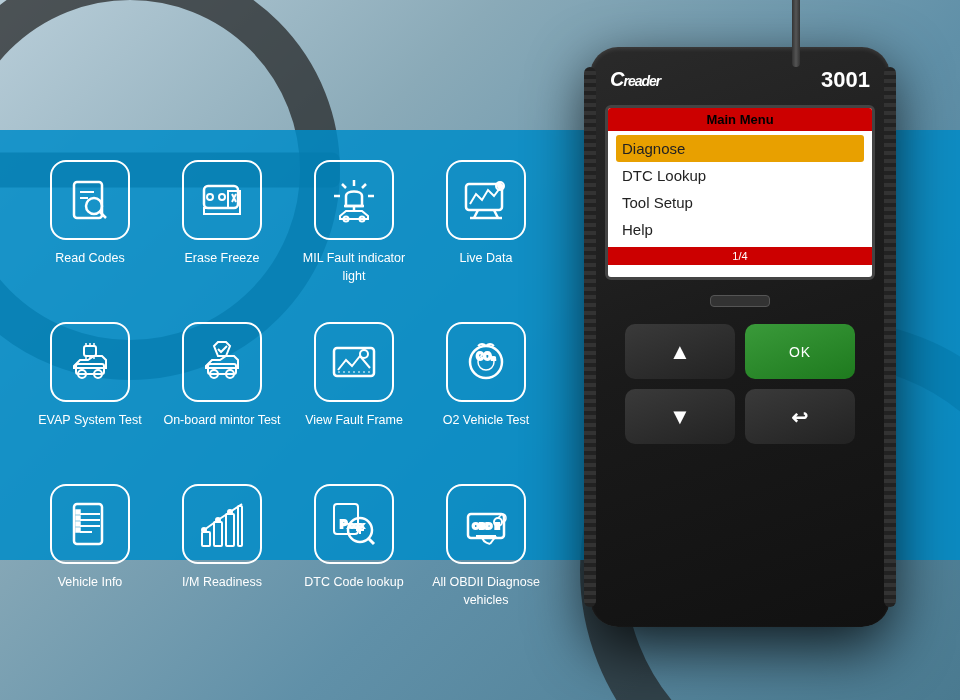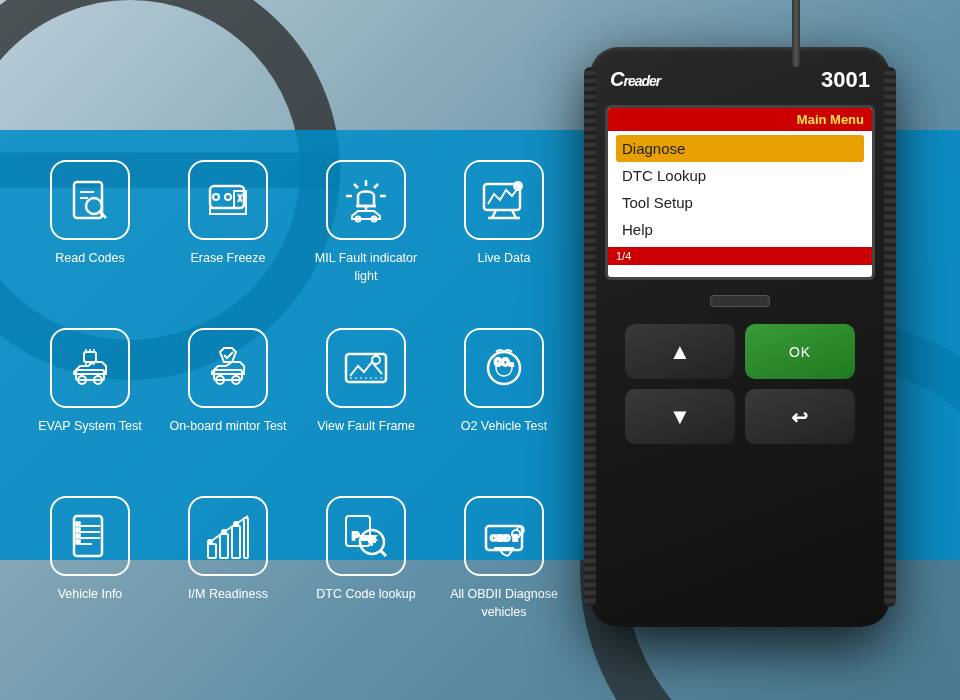--- a/index.html
+++ b/index.html
@@ -70,21 +70,21 @@
     
     .features-grid {
       position: absolute;
       top: 150px;
       left: 30px;
       width: 530px;
       z-index: 10;
       display: grid;
       grid-template-columns: repeat(4, 120px);
       grid-template-rows: repeat(3, 150px);
-      gap: 18px;
+      gap: 12px;
     }
 
     .feature-item {
       display: flex;
       flex-direction: column;
       align-items: center;
       justify-content: flex-start;
       padding-top: 10px;
       cursor: pointer;
     }
@@ -225,25 +225,25 @@
       height: 175px;
       background: white;
       border-radius: 6px;
       overflow: hidden;
       border: 3px solid #444;
       margin-bottom: 15px;
     }
 
     .screen-header {
       background: #cc0000;
-      color: #fde047;
+      color: #000000;
       font-size: 13px;
       font-weight: bold;
       padding: 4px 8px;
-      text-align: right;
+      text-align: center;
     }
 
     .screen-menu {
       background: white;
       padding: 4px 8px;
     }
 
     .menu-item {
       padding: 5px 6px;
       font-size: 15px;
@@ -255,21 +255,21 @@
     .menu-item.active {
       background: #e8a000;
       color: #222;
     }
 
     .screen-footer {
       background: #cc0000;
       color: white;
       font-size: 11px;
       padding: 3px 8px;
-      text-align: left;
+      text-align: center;
     }
 
     
     .port-area {
       width: 60px;
       height: 12px;
       background: #333;
       border-radius: 4px;
       margin: 0 auto 12px;
       border: 1px solid #555;

